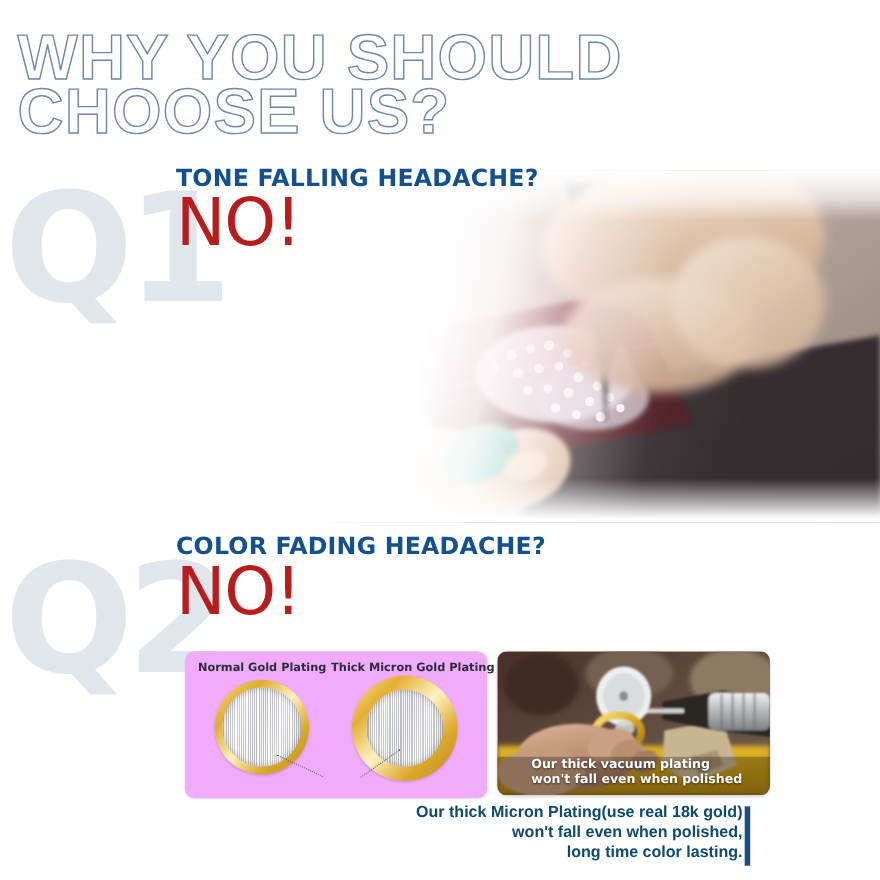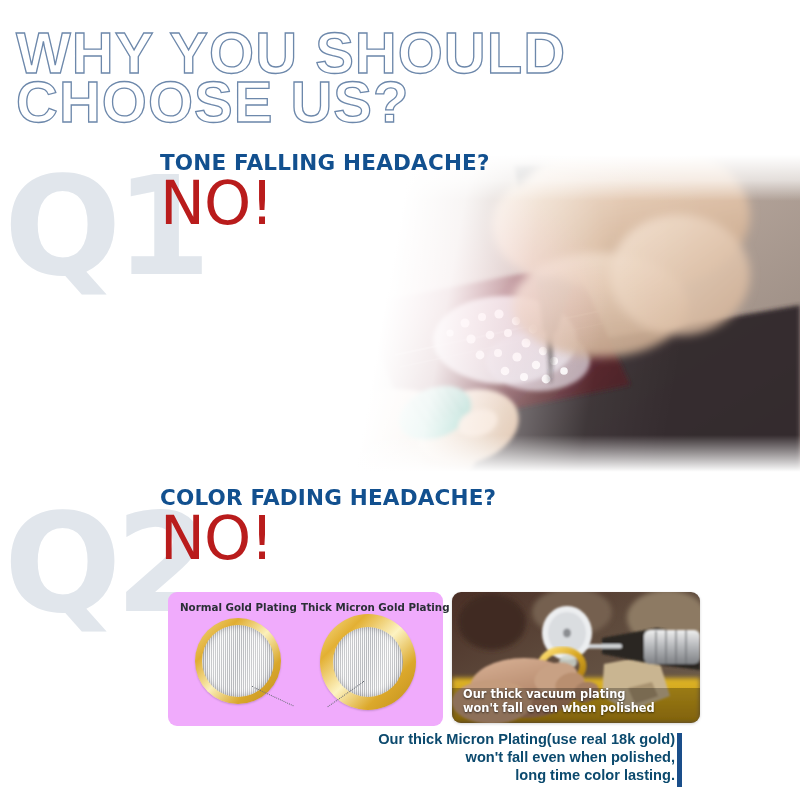--- a/index.html
+++ b/index.html
@@ -154,21 +154,21 @@
   #leadB{left:196px;top:90px;width:44px;transform:rotate(145deg);}
 
   
   .photo-card{
     position:absolute;left:452px;top:107px;width:248px;height:131px;
     border-radius:9px;overflow:hidden;z-index:3;
     box-shadow:0 1px 3px rgba(0,0,0,.18);
   }
   .photo-card .img{position:absolute;inset:0;}
   .cap{
-    position:absolute;left:11px;bottom:8px;right:8px;
+    position:absolute;left:31px;bottom:8px;right:8px;
     color:#fff;font-weight:bold;font-size:11.4px;line-height:13.5px;
     font-family:"DejaVu Sans", sans-serif;
     text-shadow:0 1px 2px rgba(0,0,0,.6);
     white-space:pre-line;
   }
 
   
   .bottom-note{
     position:absolute;left:330px;top:245px;width:345px;
     text-align:right;

